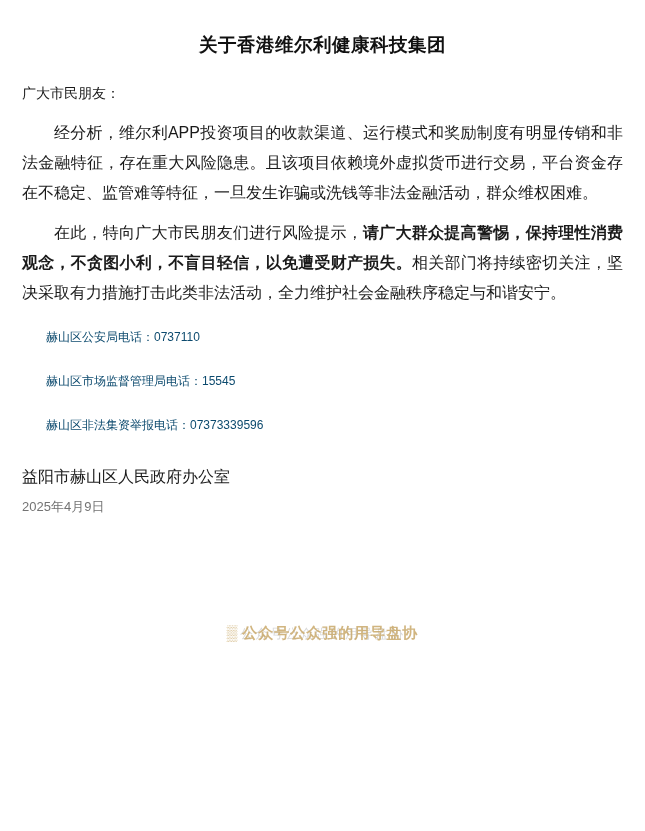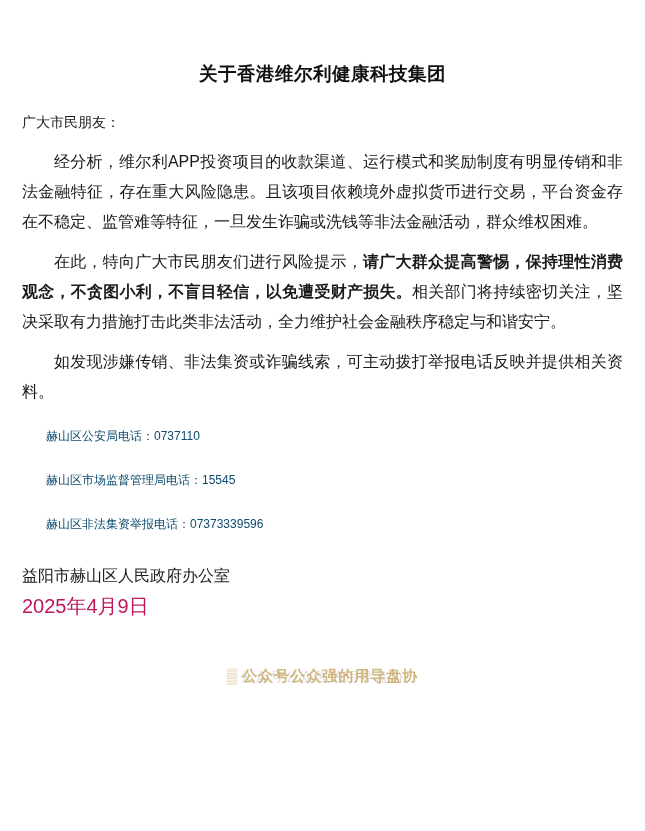--- a/index.html
+++ b/index.html
@@ -12,23 +12,22 @@
     height: 831px;
     font-family: "Liberation Sans", sans-serif;
     color: #111111;
     position: relative;
     overflow: hidden;
   }
   .page {
     box-sizing: border-box;
     width: 645px;
     height: 653px;
-    padding: 14px 22px 0 22px;
+    padding: 28px 22px 0 22px;
     position: relative;
-    margin-top: 43px;
   }
   .title-block {
     text-align: center;
     margin-bottom: 16px;
   }
   .title-line {
     font-size: 18.5px;
     font-weight: bold;
     line-height: 34px;
     letter-spacing: 0.5px;
@@ -65,23 +64,23 @@
   .signature {
     margin-top: 22px;
     padding-right: 12px;
   }
   .sign-org {
     font-size: 16px;
     line-height: 30px;
     color: #1a1a1a;
   }
   .sign-date {
-    font-size: 20px;
+    font-size: 13px;
     line-height: 30px;
-    color: #be185d;
+    color: #737373;
   }
   .watermark {
     position: absolute;
     left: 0;
     right: 0;
     bottom: 10px;
     text-align: center;
     font-size: 15px;
     font-weight: bold;
     color: #c9a96b;
@@ -115,21 +114,20 @@
 <div class="page">
 
   <div class="title-block">
     <div class="title-line">关于香港维尔利健康科技集团</div>
   </div>
 
   <div class="salutation">广大市民朋友：</div>
 
   <p class="para"><span>经分析，维尔利APP投资项目的收款渠道、运行模式和奖励制度有明显传销和非法金融特征，存在重大风险隐患。且该项目依赖境外虚拟货币进行交易，平台资金存在不稳定、监管难等特征，一旦发生诈骗或洗钱等非法金融活动，群众维权困难。</span></p>
   <p class="para"><span>在此，特向广大市民朋友们进行风险提示，</span><b>请广大群众提高警惕，保持理性消费观念，不贪图小利，不盲目轻信，以免遭受财产损失。</b><span>相关部门将持续密切关注，坚决采取有力措施打击此类非法活动，全力维护社会金融秩序稳定与和谐安宁。</span></p>
-  <p class="para"><span>如发现涉嫌传销、非法集资或诈骗线索，可主动拨打举报电话反映并提供相关资料。</span></p>
 
   <div class="contacts">
     <div class="contact-line">赫山区公安局电话：0737110</div>
     <div class="contact-line">赫山区市场监督管理局电话：15545</div>
     <div class="contact-line">赫山区非法集资举报电话：07373339596</div>
   </div>
 
   <div class="signature">
     <div class="sign-org">益阳市赫山区人民政府办公室</div>
     <div class="sign-date">2025年4月9日</div>

